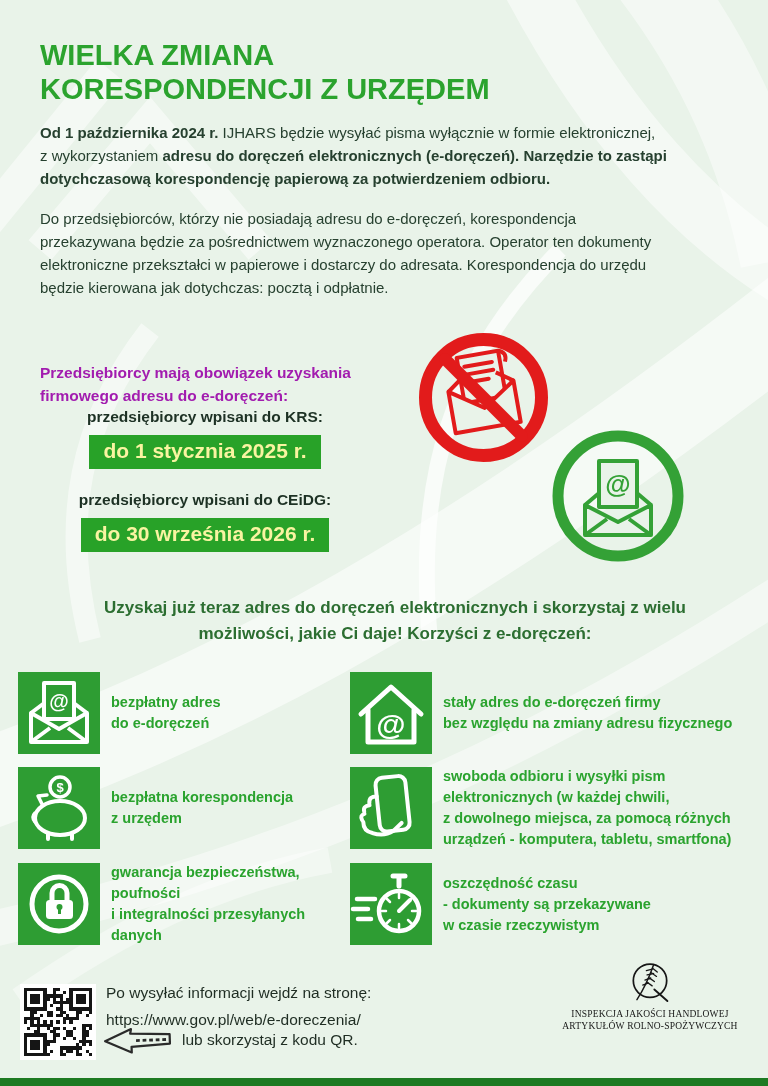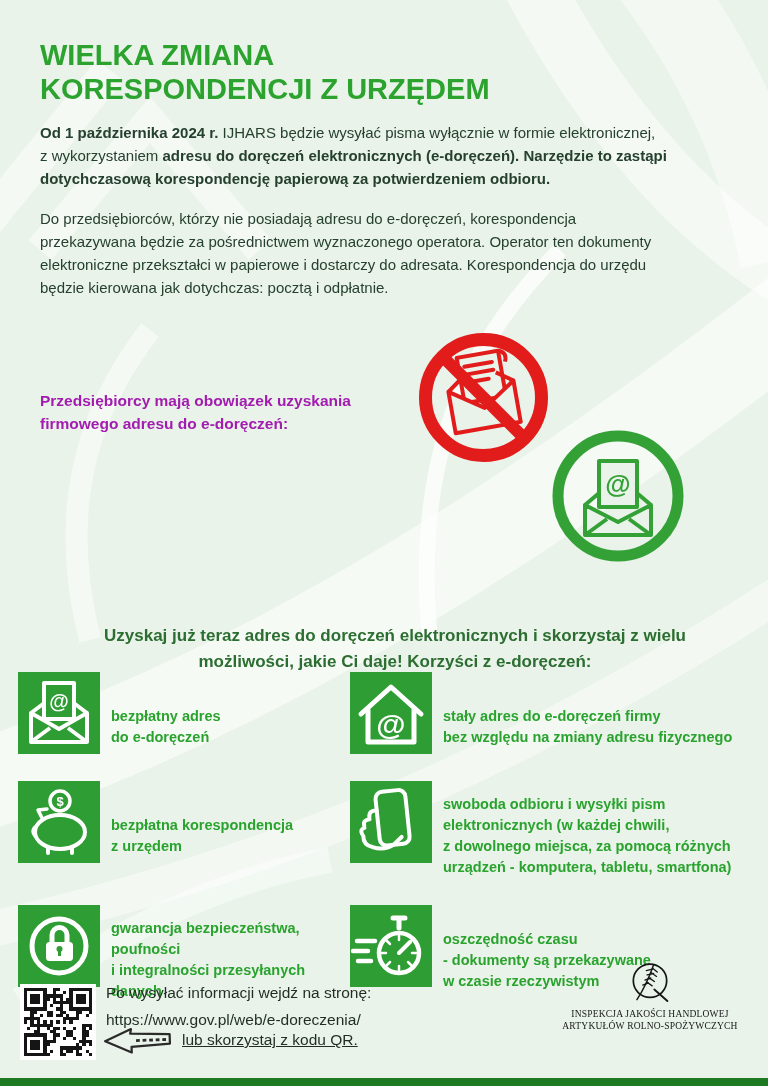--- a/index.html
+++ b/index.html
@@ -3,21 +3,21 @@
 <meta charset="utf-8">
 <style>
   html,body{margin:0;padding:0;}
   .page{
     position:relative; width:768px; height:1086px; overflow:hidden;
     background:#e9f3e9; font-family:"Liberation Sans", sans-serif;
     color:#26402f;
   }
   .bgdeco{position:absolute; inset:0; width:768px; height:1086px; pointer-events:none;}
   .abs{position:absolute;}
-  .pre{white-space:pre-line;margin-top:28px;}
+  .pre{white-space:pre-line;}
 
   .title{
     left:40px; top:38px; margin:0;
     font-size:29px; line-height:34px; font-weight:bold; color:#2ba32e;
   }
   .para{left:40px; width:708px; font-size:15px; line-height:23px; margin:0;}
   .p1{top:121px;}
   .p2{top:207px;}
   .b{font-weight:bold;}
 
@@ -49,21 +49,21 @@
     font-weight:bold; color:#2aa32e;
   }
 
   .qr{
     left:20px; top:984px; width:68px; height:68px; background:#ffffff; padding:4px;
   }
   .qr svg{display:block; width:68px; height:68px;}
   .f-line1{left:106px; top:984px; font-size:15.5px; color:#1f2d23;}
   .f-line2{left:106px; top:1011px; font-size:15.5px; color:#1f2d23;}
   .f-arrow{left:100px; top:1026px;}
-  .f-line3{left:182px; top:1031px; font-size:15.5px; color:#1f2d23;text-decoration:underline;}
+  .f-line3{left:182px; top:1031px; font-size:15.5px; color:#1f2d23;}
 
   .logo{left:560px; top:957px; width:180px; text-align:center; color:#171717;}
   .logo-name{font-family:"Liberation Serif", serif; font-size:24px; letter-spacing:2px; font-weight:normal;}
   .logo-emblem{margin:2px auto 0;}
   .logo-sub{
     font-family:"Liberation Serif", serif; font-size:9.5px; line-height:11.5px;
     letter-spacing:0.2px; margin-top:1px;
   }
 
   .bottom-bar{left:0; top:1078px; width:768px; height:8px; background:#1d7a22;}
@@ -97,20 +97,26 @@
   </p>
 
   <p class="abs para p2 pre">Do przedsiębiorców, którzy nie posiadają adresu do e-doręczeń, korespondencja
 przekazywana będzie za pośrednictwem wyznaczonego operatora. Operator ten dokumenty
 elektroniczne przekształci w papierowe i dostarczy do adresata. Korespondencja do urzędu
 będzie kierowana jak dotychczas: pocztą i odpłatnie.</p>
 
   <div class="abs oblig-h pre">Przedsiębiorcy mają obowiązek uzyskania
 firmowego adresu do e-doręczeń:</div>
 
+  <div class="abs deadlines">
+    <div class="dl-label">przedsiębiorcy wpisani do KRS:</div>
+    <div class="dl-box">do 1 stycznia 2025 r.</div>
+    <div class="dl-label">przedsiębiorcy wpisani do CEiDG:</div>
+    <div class="dl-box">do 30 września 2026 r.</div>
+  </div>
 
   <svg class="abs icon-no-paper" viewBox="0 0 143 143" aria-hidden="true">
     <g fill="none" stroke="#e21b1b">
       <circle cx="71.5" cy="71.5" r="58" stroke-width="13"></circle>
       <g stroke-width="4" stroke-linejoin="round" transform="rotate(-10 71 72)">
         <rect x="52" y="28" width="42" height="46" fill="#e9f3e9"></rect>
         <path d="M58,38 h28 M58,46 h28 M58,54 h22" stroke-linecap="round"></path>
         <path d="M94,28 q9,3 5,12"></path>
         <path d="M38,60 L38,102 L104,102 L104,60 L71,82 Z" fill="#e9f3e9"></path>
         <path d="M38,60 L56,47 M104,60 L88,49"></path>

